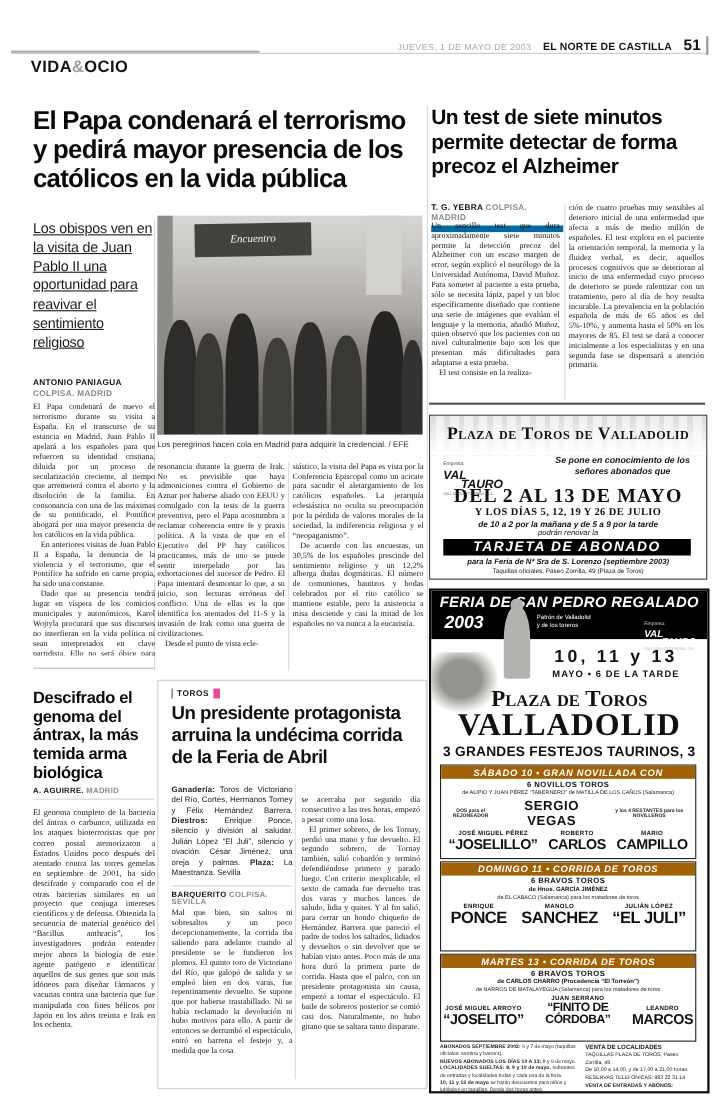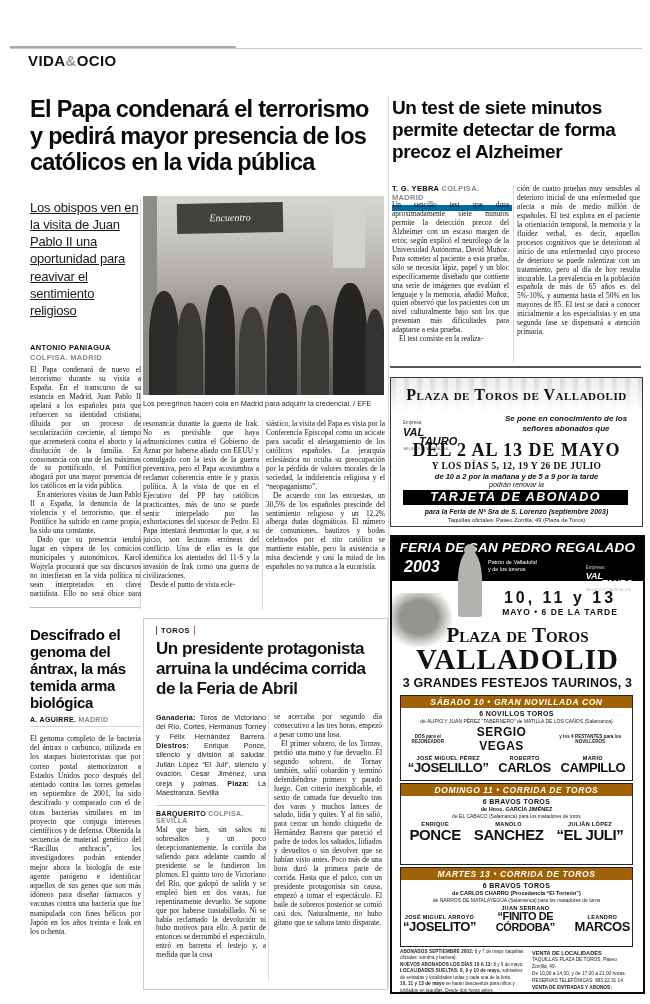--- a/index.html
+++ b/index.html
@@ -58,27 +58,27 @@
   .alz-col2{left:517px;top:185px;width:123px;height:178px;}
 
   
   .ant-rule{left:30px;top:607px;width:110px;height:1px;}
   .ant-headline{left:30px;top:626px;width:113px;font-size:15px;line-height:1.14;letter-spacing:-.3px;}
   .ant-byline{left:30px;top:716px;width:111px;border-bottom:1px solid #d5d5d5;padding-bottom:3px;font-size:7px;}
   .ant-body{left:30px;top:734px;width:111px;height:254px;font-size:7.6px;}
 
   
   .toros-box{left:143px;top:618px;width:243px;height:370px;border:1px solid #cfcfcf;}
-  .kicker{position:absolute;left:12px;top:7px;font-size:7.5px;font-weight:bold;letter-spacing:.5px;border-left:1px solid #555;border-right:1px solid #ec4899;padding:0 4px;}
+  .kicker{position:absolute;left:12px;top:7px;font-size:7.5px;font-weight:bold;letter-spacing:.5px;border-left:1px solid #555;border-right:6px solid #ec4899;padding:0 4px;}
   .toros-headline{position:absolute;left:12px;top:20px;width:224px;font-size:17px;line-height:1.18;letter-spacing:-.5px;font-weight:bold;}
   .toros-lead{position:absolute;left:12px;top:94px;width:110px;font-size:7.2px;line-height:1.3;text-align:justify;color:#1a1a1a;}
   .toros-lead b{letter-spacing:.2px;}
   .toros-byline{position:absolute;left:12px;top:186px;width:110px;border-top:1px solid #cfcfcf;padding-top:4px;font-size:7px;}
   .toros-col1{position:absolute;left:12px;top:207px;width:110px;height:156px;}
-  .toros-col2{position:absolute;left:130px;top:94px;width:108px;height:270px;}
+  .toros-col2{position:absolute;left:130px;top:104px;width:108px;height:270px;}
   .toros-vr{position:absolute;left:124px;top:94px;height:268px;width:1px;background:#ddd;}
 
   
   .ad-sep{left:390px;top:366px;width:251px;height:2px;background:#555;}
   .ad1{left:390px;top:377px;width:251px;height:148px;border:1px solid #3a3a3a;background:#fff;overflow:hidden;}
   .ad1 .arches{position:absolute;left:0;top:0;right:0;height:36px;background:repeating-linear-gradient(90deg,#d2d2d0 0 5px,#ececea 5px 13px);}
   .ad1 .arches:after{content:"";position:absolute;inset:0;background:linear-gradient(180deg,rgba(255,255,255,.2),#fff 95%);}
   .ad1 .title{position:absolute;left:0;top:8px;width:100%;text-align:center;font-family:"Liberation Serif",serif;font-variant:small-caps;font-weight:bold;font-size:16px;letter-spacing:.5px;}
   .valtauro{line-height:1;}
   .valtauro .emp{font-size:4.5px;color:#444;}
@@ -138,20 +138,25 @@
   .vr-c23{left:262px;top:420px;height:190px;}
   .vr-alz{left:513px;top:186px;height:177px;}
 </style>
 </head>
 <body>
 
 <div class="page">
 
   <div class="abs rule-left"></div>
   <div class="abs rule-top"></div>
+  <div class="abs header-meta">
+    <span class="hm-date">JUEVES, 1 DE MAYO DE 2003</span>
+    <span class="hm-paper">EL NORTE DE CASTILLA</span>
+    <span class="hm-page">51</span>
+  </div>
   <div class="abs section-title"><span>VIDA</span><span class="amp">&amp;</span><span>OCIO</span></div>
 
   <div class="abs vrule vr-main"></div>
   <div class="abs vrule vr-c12"></div>
   <div class="abs vrule vr-c23"></div>
   <div class="abs vrule vr-alz"></div>
 
   <h1 class="abs headline papa-headline" style="margin:0;">El Papa condenará el terrorismo y pedirá mayor presencia de los católicos en la vida pública</h1>
   <div class="abs papa-deck">Los obispos ven en la visita de Juan Pablo II una oportunidad para reavivar el sentimiento religioso</div>
   <div class="abs papa-byline">

